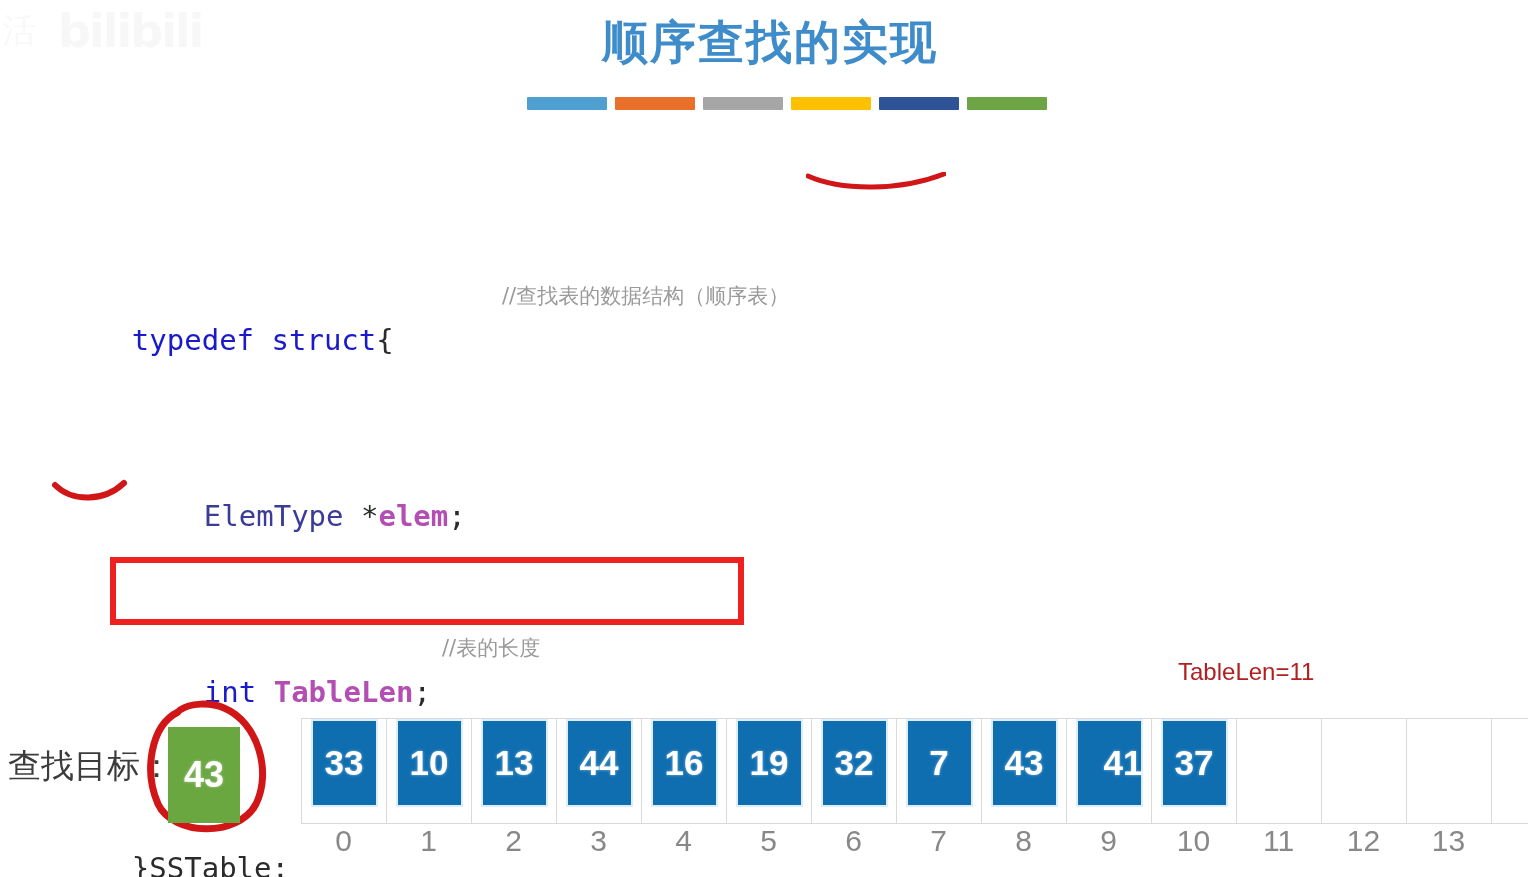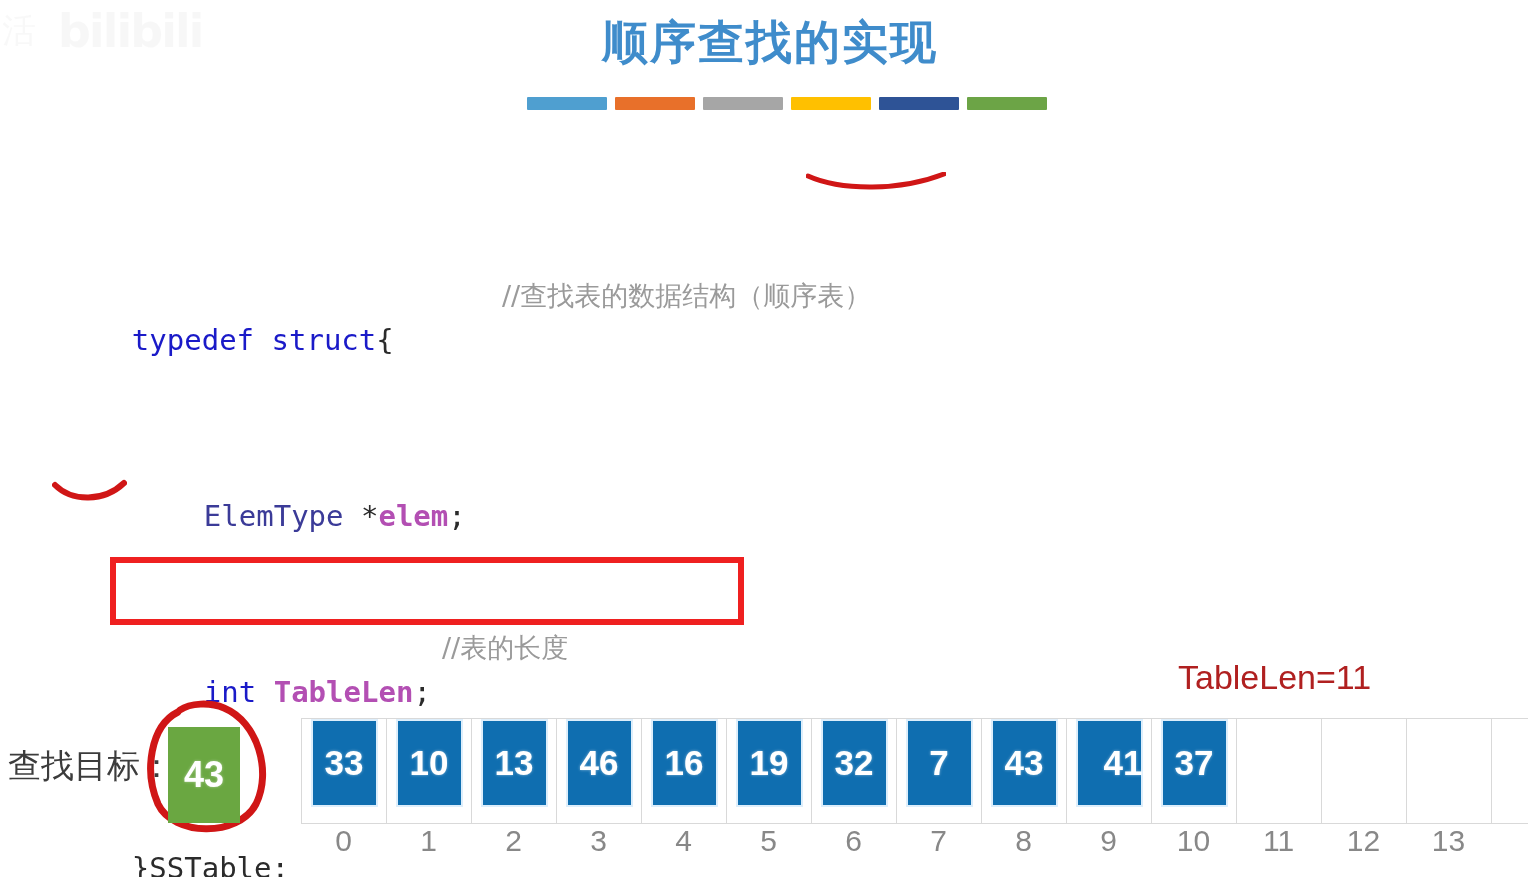--- a/index.html
+++ b/index.html
@@ -87,21 +87,21 @@
   }
   #code .ln { position: relative; height: 44px; }
   #code .cmt-col {
     position: absolute;
     left: 440px;
     top: 0;
   }
   .kw   { color: #1a1ac8; font-weight: normal; }
   .typ  { color: #3b3b98; }
   .mem  { color: #b34fb3; font-weight: bold; }
-  .cmt  { color: #9a9a9a; font-family: "DejaVu Sans", "Liberation Sans", sans-serif; font-size: 27px; }
+  .cmt  { color: #9a9a9a; font-family: "DejaVu Sans", "Liberation Sans", sans-serif; font-size: 21px; }
   .plain{ color: #2b2b2b; }
 
   
   .ind1 { padding-left: 72px; }
 
   
   #ann-underline-red {
     position: absolute;
     left: 806px;
     top: 172px;
@@ -134,21 +134,21 @@
     width: 130px;
     height: 135px;
     pointer-events: none;
   }
 
   
   #tablelen-label {
     position: absolute;
     left: 1178px;
     top: 658px;
-    font-size: 34px;
+    font-size: 24px;
     color: #b02020;
     font-family: "Liberation Sans", sans-serif;
   }
 
   
   #target-row {
     position: absolute;
     left: 8px;
     top: 744px;
     display: flex;
@@ -304,21 +304,21 @@
     <div class="cellbox">
       <div class="fill" style="background: rgb(15, 110, 176);">33</div>
     </div>
     <div class="cellbox">
       <div class="fill" style="background: rgb(15, 110, 176);">10</div>
     </div>
     <div class="cellbox">
       <div class="fill" style="background: rgb(15, 110, 176);">13</div>
     </div>
     <div class="cellbox">
-      <div class="fill" style="background: rgb(15, 110, 176);">46</div>
+      <div class="fill" style="background: rgb(15, 110, 176);">44</div>
     </div>
     <div class="cellbox">
       <div class="fill" style="background: rgb(15, 110, 176);">16</div>
     </div>
     <div class="cellbox">
       <div class="fill" style="background: rgb(15, 110, 176);">19</div>
     </div>
     <div class="cellbox">
       <div class="fill" style="background: rgb(15, 110, 176);">32</div>
     </div>

